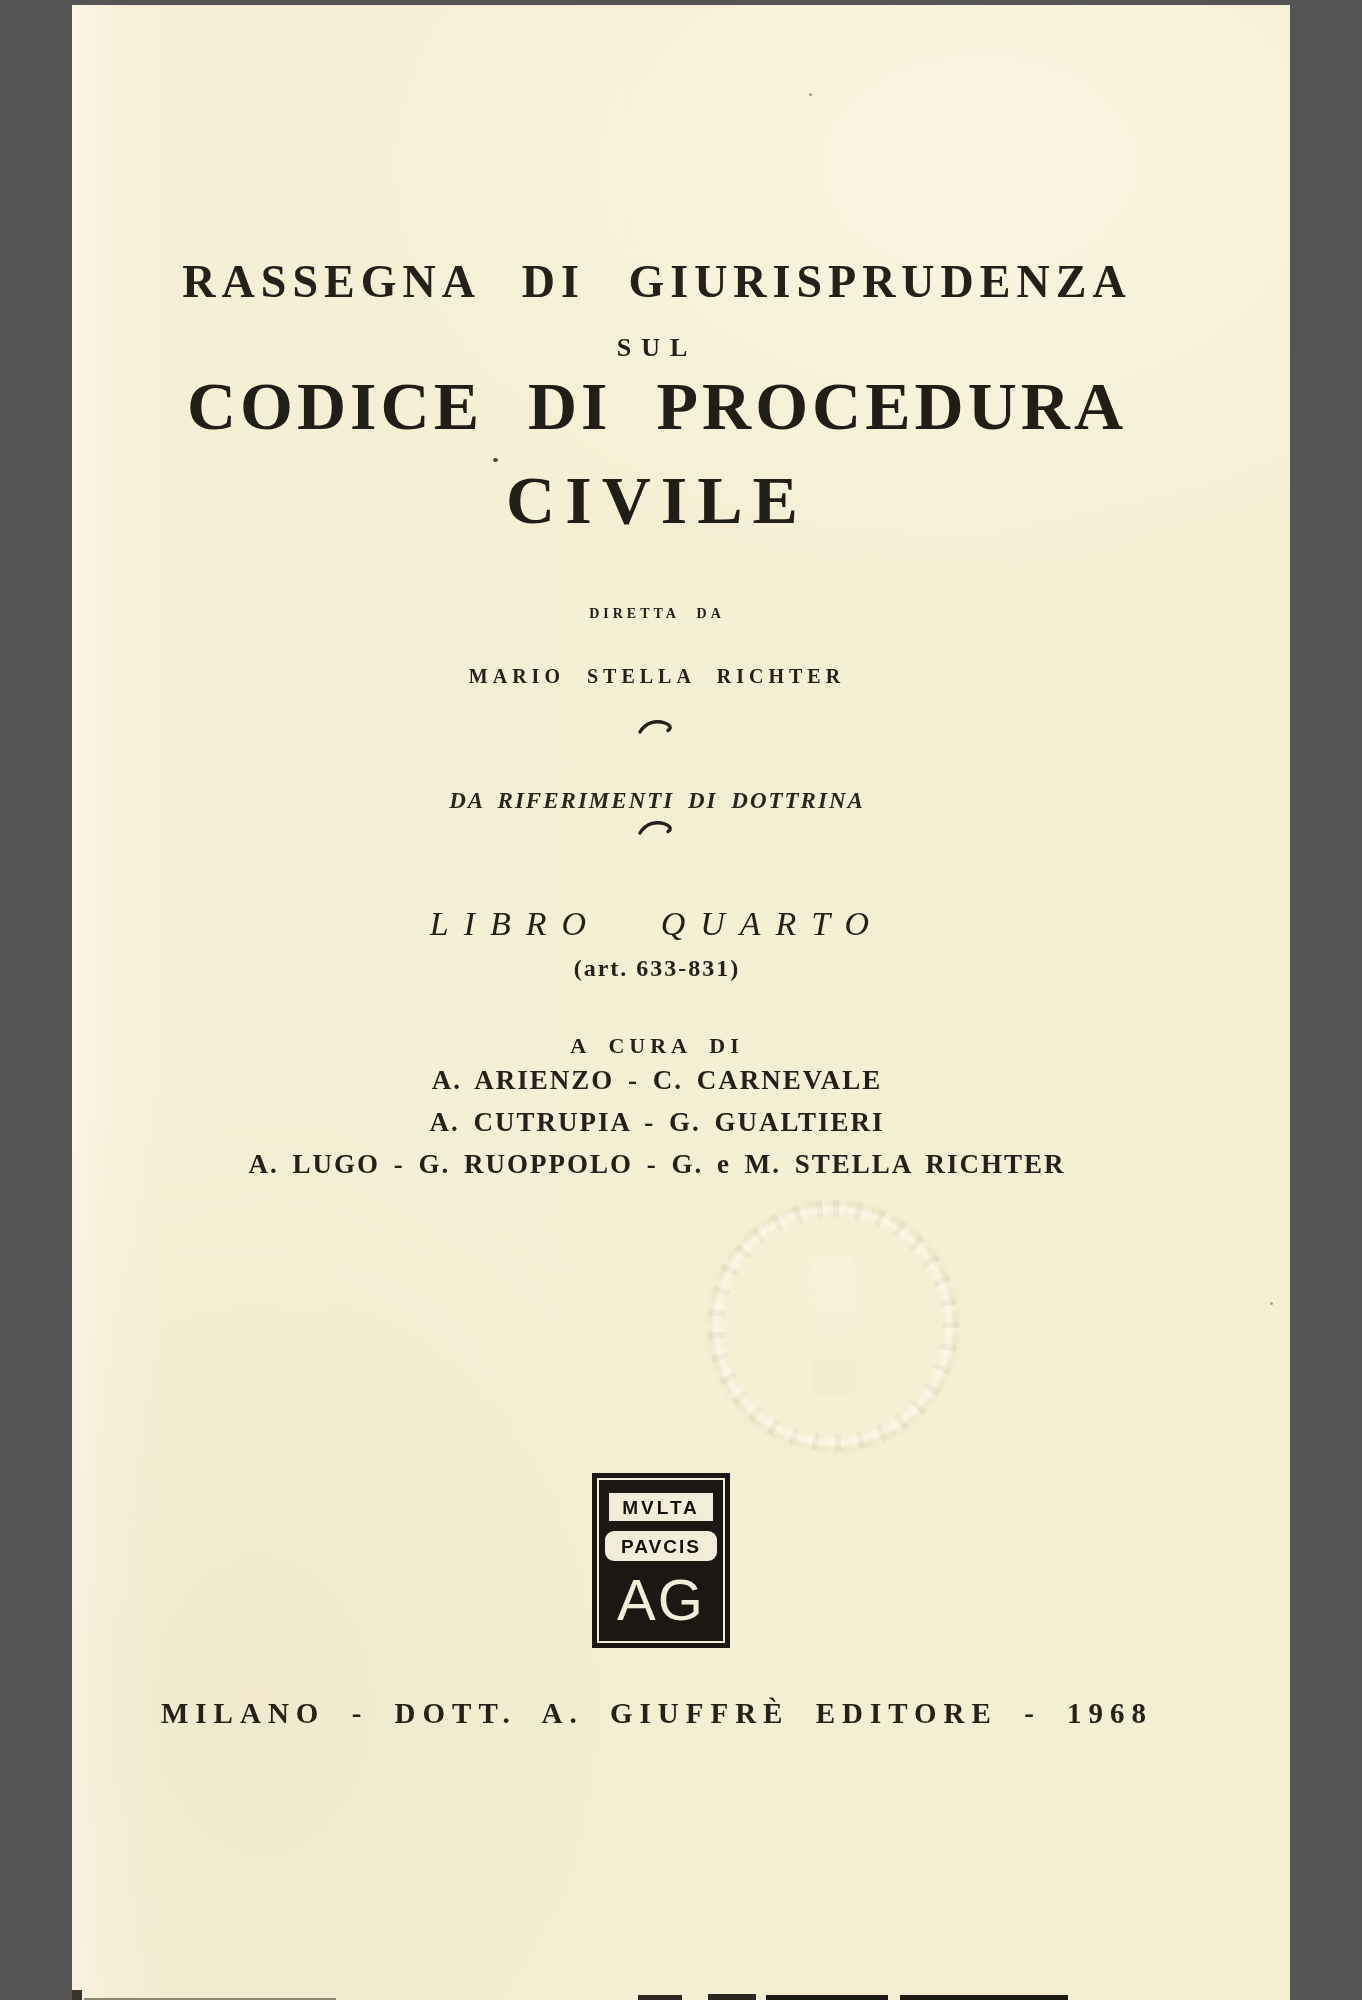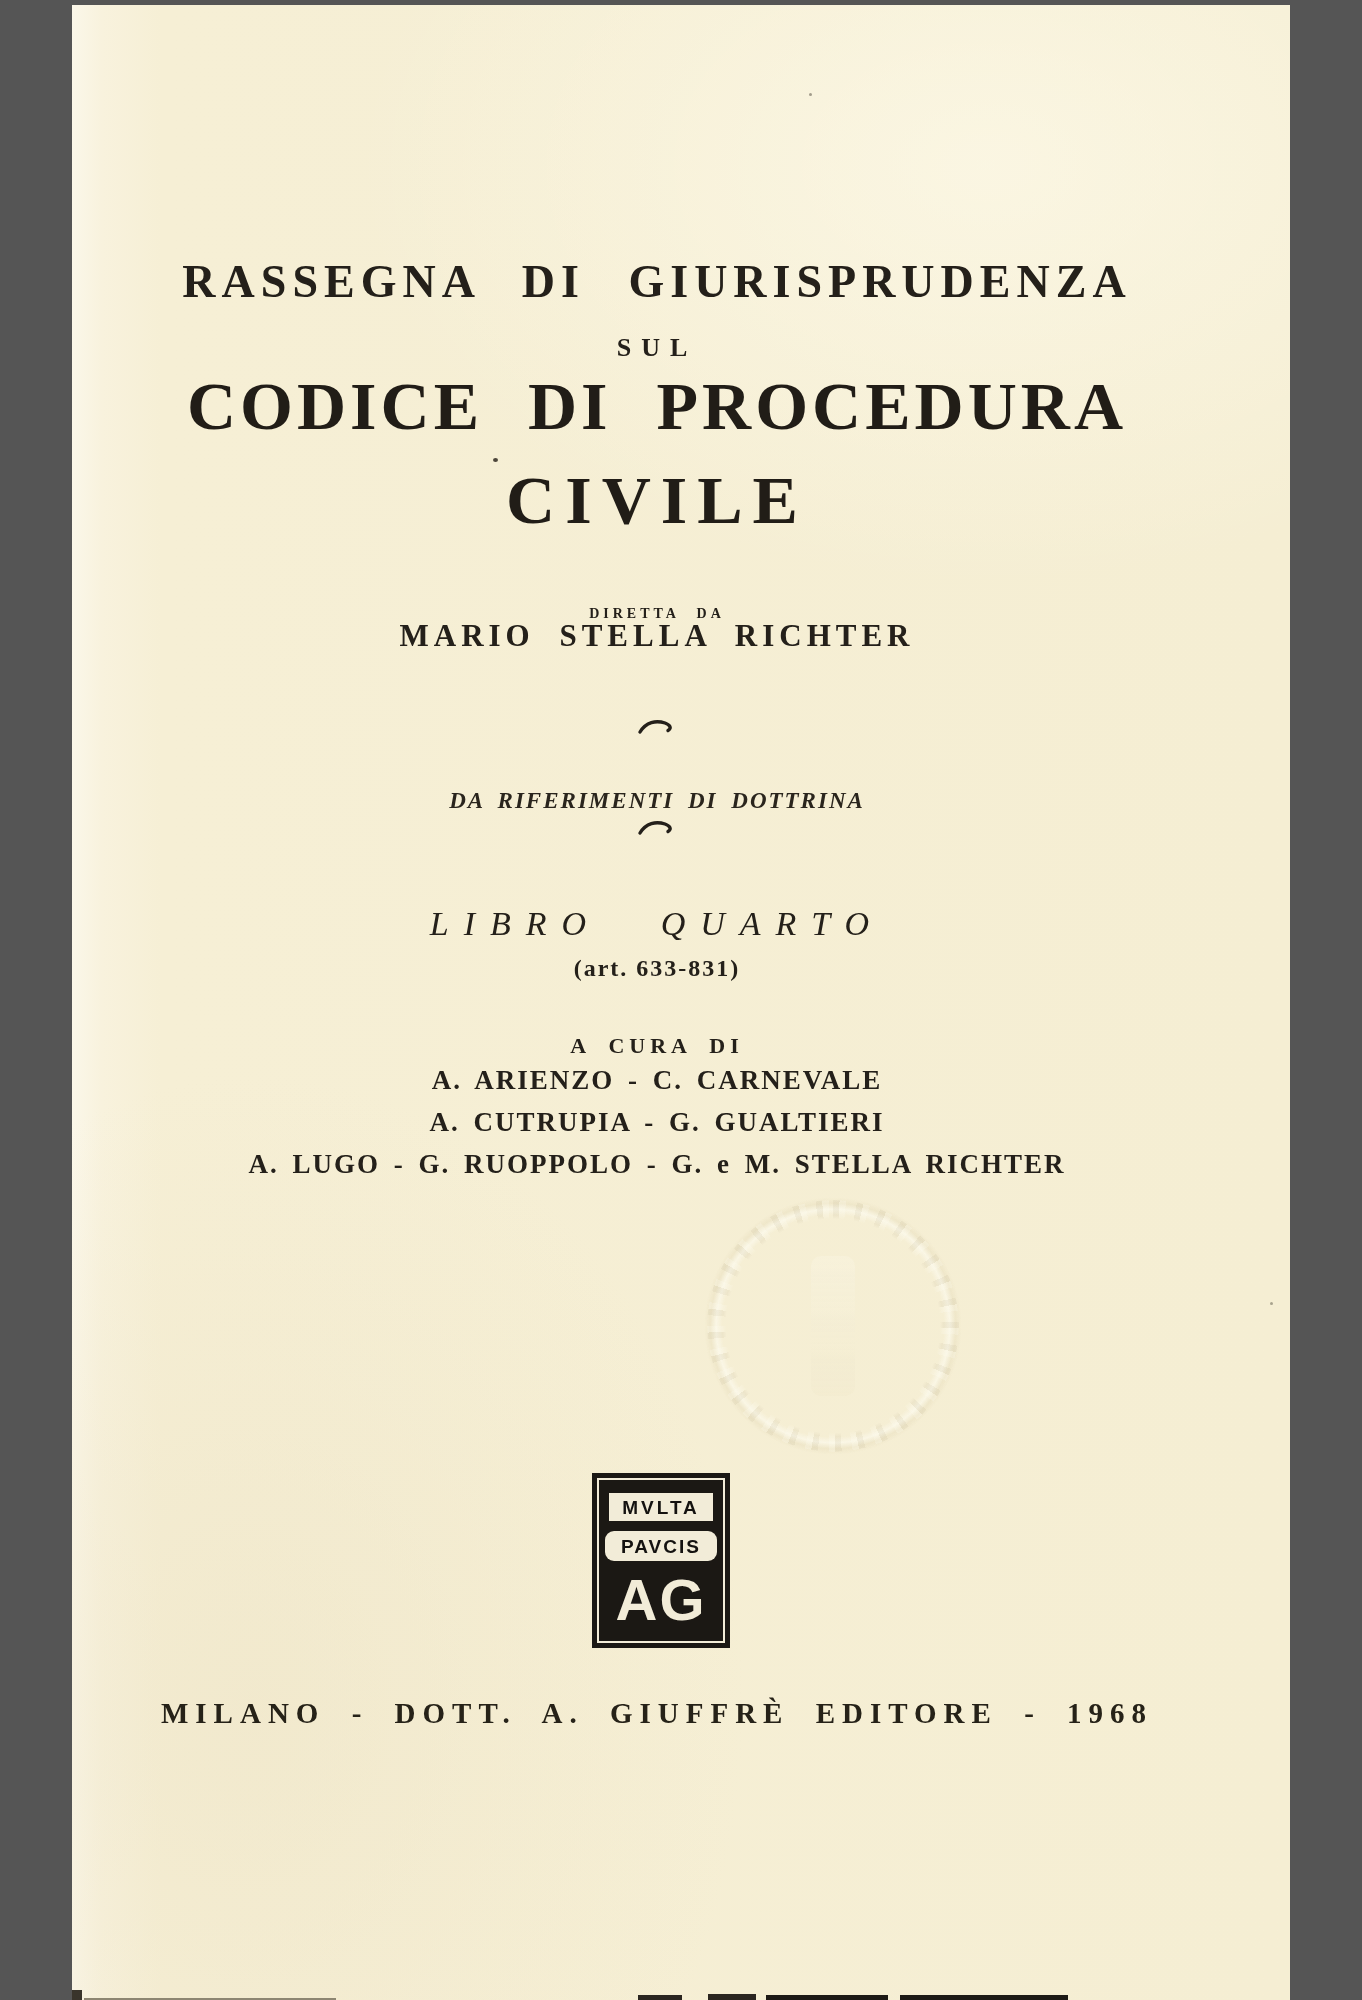--- a/index.html
+++ b/index.html
@@ -23,21 +23,21 @@
     left:0;width:1170px;
     text-align:center;
     white-space:nowrap;
     color:#24201a;
   }
   .series-title  {top:250px;font-size:46px;font-weight:bold;letter-spacing:6px;word-spacing:26px;}
   .sul           {top:328px;font-size:26px;font-weight:bold;letter-spacing:10px;}
   .main-title-1  {top:362px;font-size:68px;font-weight:bold;letter-spacing:4px;word-spacing:24px;color:#211d17;}
   .main-title-2  {top:456px;font-size:68px;font-weight:bold;letter-spacing:10px;color:#211d17;}
   .diretta-da    {top:601px;font-size:14px;font-weight:bold;letter-spacing:4px;word-spacing:10px;}
-  .director      {top:613px;font-size:31px;font-weight:bold;letter-spacing:5px;word-spacing:12px;}
+  .director      {top:660px;font-size:20px;font-weight:bold;letter-spacing:5px;word-spacing:12px;}
   .ornament      {top:713px;height:18px;}
   .ornament2     {top:814px;height:18px;}
   .edition-1     {top:745px;font-size:23px;font-weight:600;font-style:italic;letter-spacing:2px;word-spacing:6px;color:#2a251d;}
   .edition-2     {top:783px;font-size:23px;font-weight:600;font-style:italic;letter-spacing:2px;word-spacing:6px;color:#2a251d;}
   .volume-title  {top:900px;font-size:34px;font-weight:normal;font-style:italic;letter-spacing:15px;word-spacing:36px;}
   .volume-arts   {top:950px;font-size:24px;font-weight:bold;letter-spacing:2px;}
   .a-cura-di     {top:1028px;font-size:22px;font-weight:bold;letter-spacing:5px;word-spacing:8px;}
   .curator-0     {top:1060px;font-size:27px;font-weight:bold;letter-spacing:2px;word-spacing:5px;}
   .curator-1     {top:1102px;font-size:27px;font-weight:bold;letter-spacing:2px;word-spacing:5px;}
   .curator-2     {top:1144px;font-size:27px;font-weight:bold;letter-spacing:2px;word-spacing:5px;}
@@ -74,21 +74,21 @@
   }
   .logo-box{
     position:absolute;left:50%;transform:translateX(-50%);
     background:#f2ecd8;color:#141210;
     font-weight:bold;text-align:center;
   }
   .logo-box-1{top:20px;width:104px;height:28px;font-size:19px;line-height:29px;letter-spacing:3px;}
   .logo-box-2{top:58px;width:112px;height:30px;font-size:19px;line-height:31px;letter-spacing:2px;border-radius:9px;}
   .logo-monogram{
     position:absolute;left:0;right:0;top:98px;
-    color:#f2ecd8;font-size:58px;font-weight:bold;line-height:1;
+    color:#f2ecd8;font-size:58px;font-weight:normal;line-height:1;
     text-align:center;letter-spacing:2px;
   }
 
   
   .orn-svg{display:block;margin:0 auto;}
 
   
   .speck{position:absolute;border-radius:50%;background:#4c463a;}
   .speck-1{left:421px;top:453px;width:5px;height:4px;}
   .speck-2{left:737px;top:88px;width:3px;height:3px;opacity:.5;}

